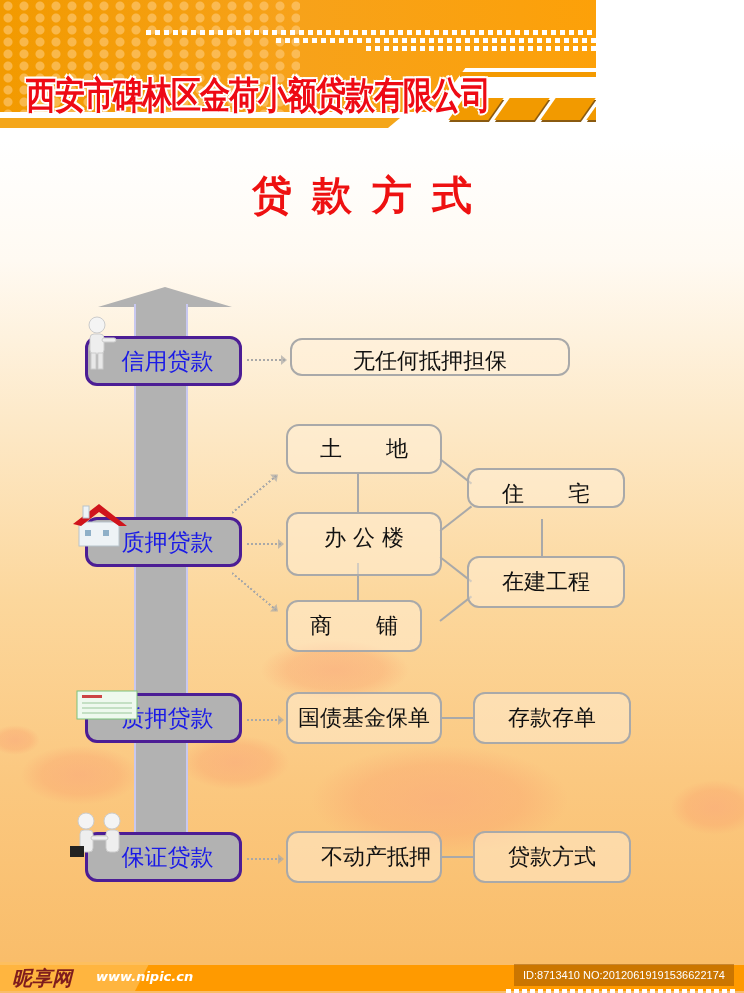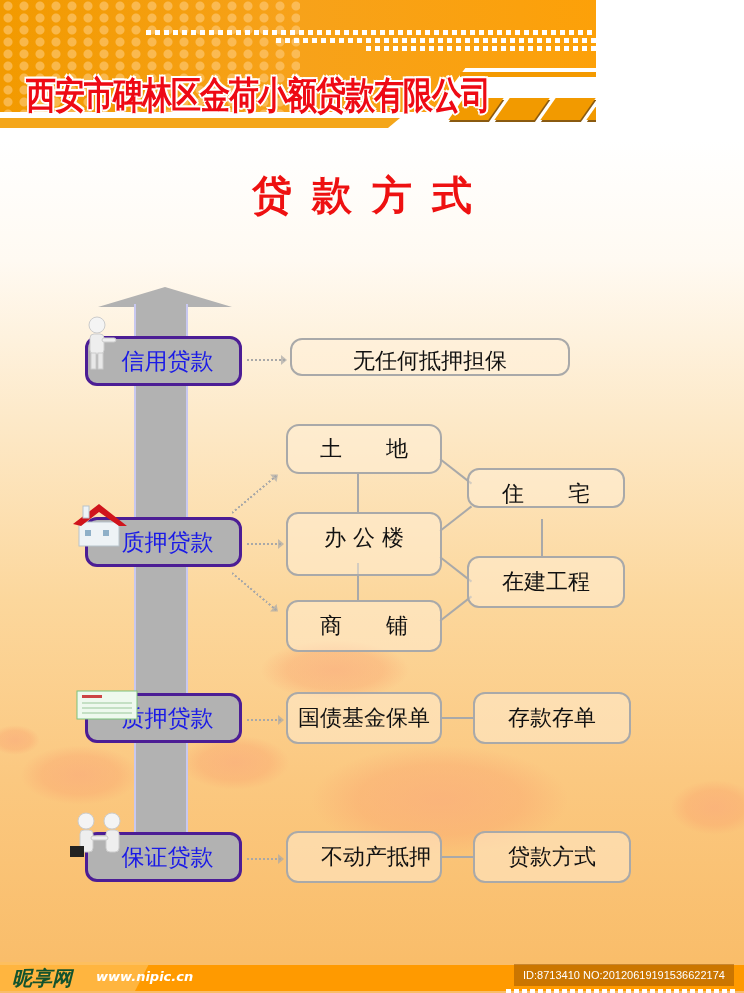--- a/index.html
+++ b/index.html
@@ -99,21 +99,21 @@
   }
   .footer-bar {
     position:absolute; left:0; top:3px; width:744px; height:26px; background:#ff9a00;
   }
   .footer-light {
     position:absolute; left:0; top:0; width:150px; height:29px; background:#ffc15a;
     clip-path: polygon(0 0, 100% 0, 90% 100%, 0 100%);
     opacity:0.7;
   }
   .footer-logo {
-    position:absolute; left:12px; top:3px; color:#14532d; font-size:20px; font-weight:bold; font-style:italic;
+    position:absolute; left:12px; top:3px; color:#7f1d1d; font-size:20px; font-weight:bold; font-style:italic;
   }
   .footer-url {
     position:absolute; left:96px; top:7px; color:#fff; font-size:13px; font-weight:bold; font-style:italic;
   }
   .footer-id {
     position:absolute; left:514px; top:2px; width:220px; height:22px; background:rgba(160,90,0,0.55);
     color:#fff; font-size:11px; line-height:22px; text-align:center;
     font-family:"Liberation Sans", sans-serif;
   }
   .footer-squares {
@@ -186,21 +186,21 @@
 <div class="line" style="left:357px; top:473px; width:2px; height:40px;"></div>
 <div class="line" style="left:357px; top:563px; width:2px; height:38px;"></div>
 <div class="line" style="left:541px; top:519px; width:2px; height:38px;"></div>
 <div class="line" style="left:440px; top:458px; width:40px; height:2px; transform:rotate(38deg); transform-origin:left center;"></div>
 <div class="line" style="left:440px; top:530px; width:40px; height:2px; transform:rotate(-38deg); transform-origin:left center;"></div>
 <div class="line" style="left:440px; top:556px; width:40px; height:2px; transform:rotate(38deg); transform-origin:left center;"></div>
 <div class="line" style="left:440px; top:620px; width:40px; height:2px; transform:rotate(-38deg); transform-origin:left center;"></div>
 
 <div class="box" style="left:286px; top:424px; width:156px; height:50px; line-height:46px;border-radius:13px;">土　　地</div>
 <div class="box" style="left:286px; top:512px; width:156px; height:64px; line-height:48px;">办 公 楼</div>
-<div class="box" style="left:286px; top:600px; width:156px; height:52px; line-height:48px;text-align:center;">商　　铺</div>
+<div class="box" style="left:286px; top:600px; width:136px; height:52px; line-height:48px;text-align:center;">商　　铺</div>
 <div class="box" style="left:467px; top:468px; width:158px; height:40px; line-height:48px;">住　　宅</div>
 <div class="box" style="left:467px; top:556px; width:158px; height:52px; line-height:48px;">在建工程</div>
 
 <div class="cat" style="top:693px;">
   <span>质押贷款</span>
 </div>
 <svg class="cat-icon" style="left:76px; top:690px;" width="62" height="30" viewBox="0 0 62 30">
   <rect x="1" y="1" width="60" height="28" fill="#eef9ee" stroke="#7cc27c"></rect>
   <rect x="6" y="5" width="20" height="3" fill="#c44"></rect>
   <line x1="6" y1="13" x2="56" y2="13" stroke="#9ac79a"></line>

